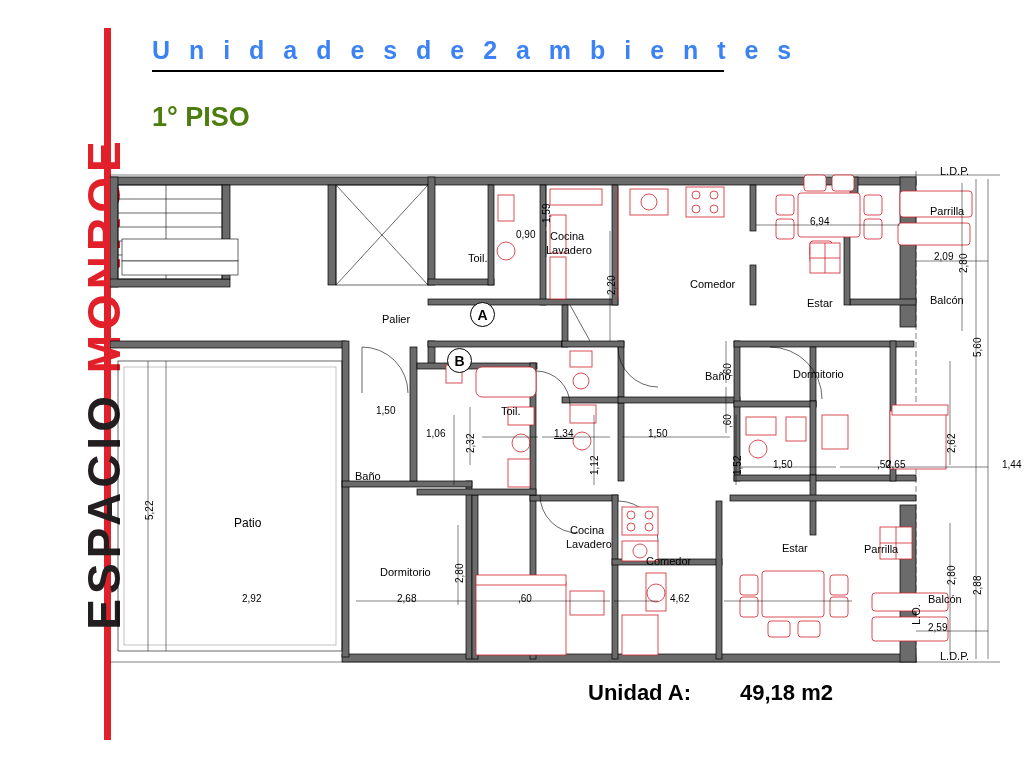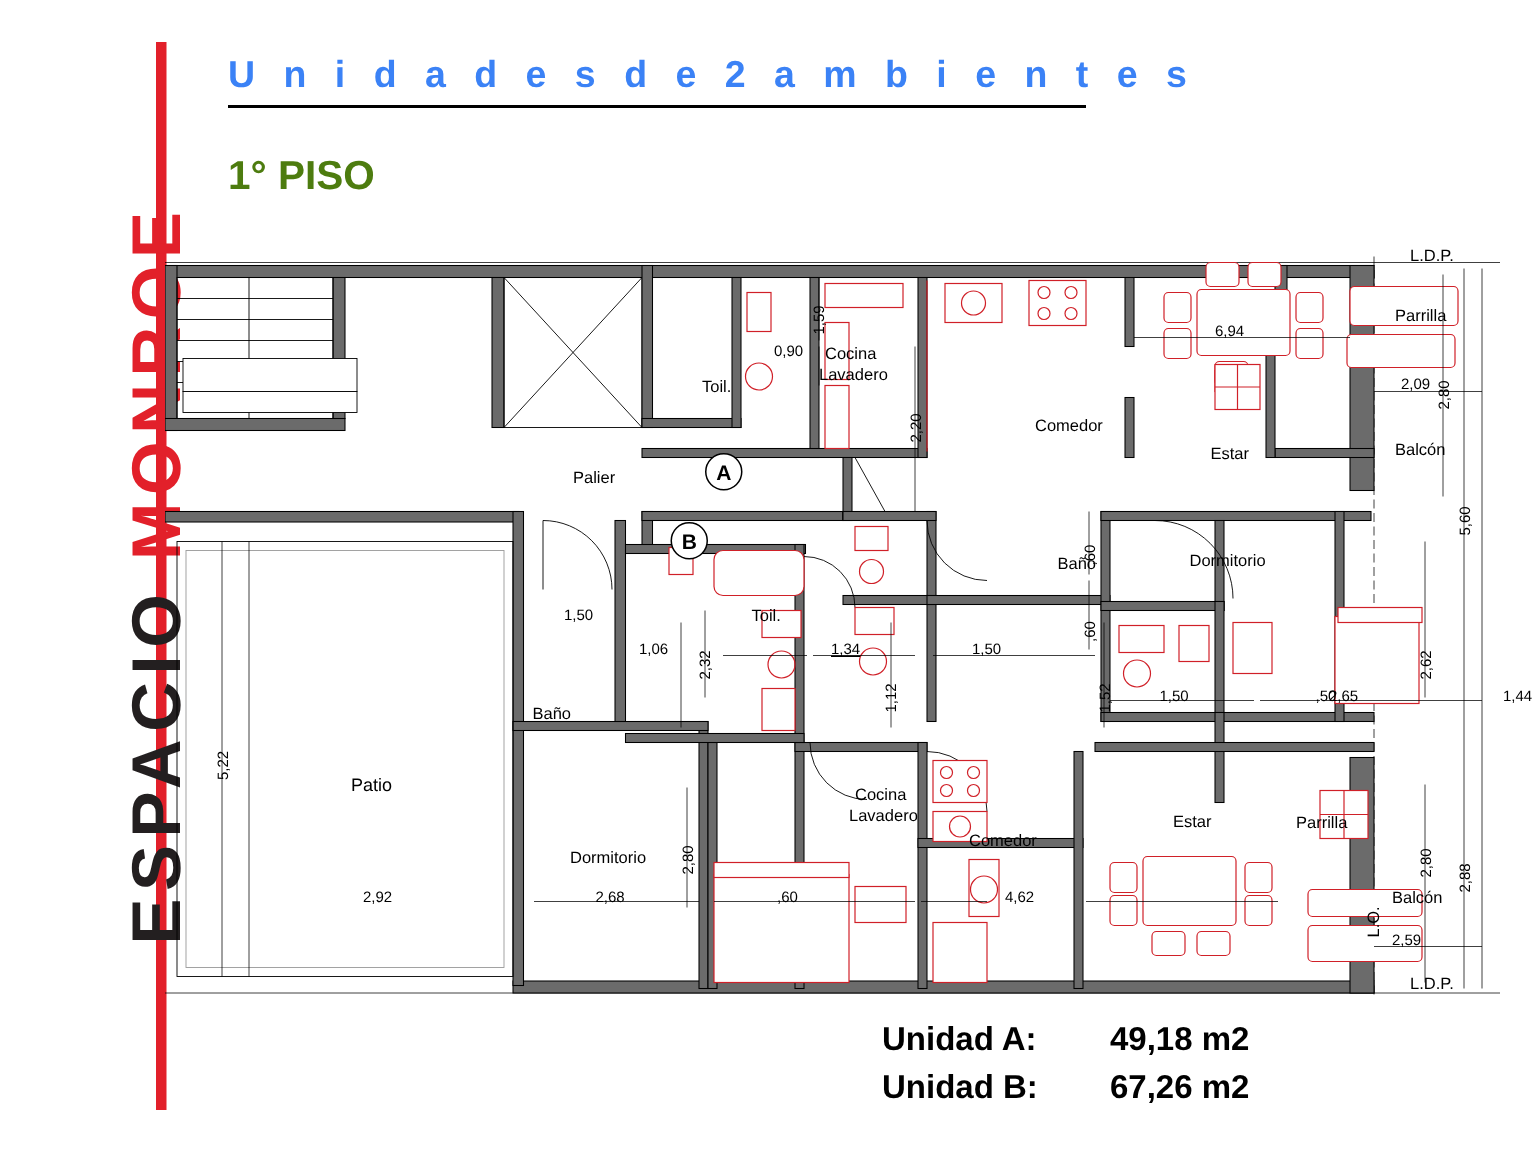--- a/index.html
+++ b/index.html
@@ -118,24 +118,20 @@
   </div>
 
   <div class="main-title">U n i d a d e s   d e   2   a m b i e n t e s</div>
   <div class="title-rule"></div>
   <div class="sub-title-1">1° PISO</div>
 
   <div class="area-summary">
     <div class="area-row">
       <div class="area-label">Unidad A:</div>
       <div class="area-value">49,18 m2</div>
-    </div>
-    <div class="area-row">
-      <div class="area-label">Unidad B:</div>
-      <div class="area-value">67,26 m2</div>
     </div>
   </div>
 
   <div id="plan">
     <svg width="900" height="505" viewBox="0 0 900 505">
       <defs>
         <style>
           .w  { fill:#6b6b6b; stroke:#000; stroke-width:.7; }   /* thick wall */
           .tw { fill:none; stroke:#000; stroke-width:1.2; }      /* outline */
           .tn { fill:none; stroke:#000; stroke-width:.6; }       /* thin line */

